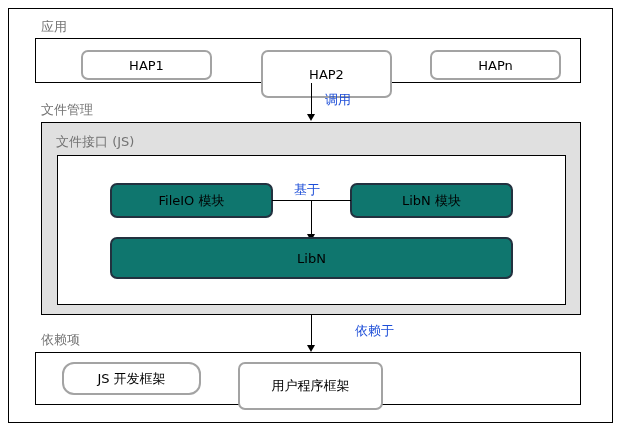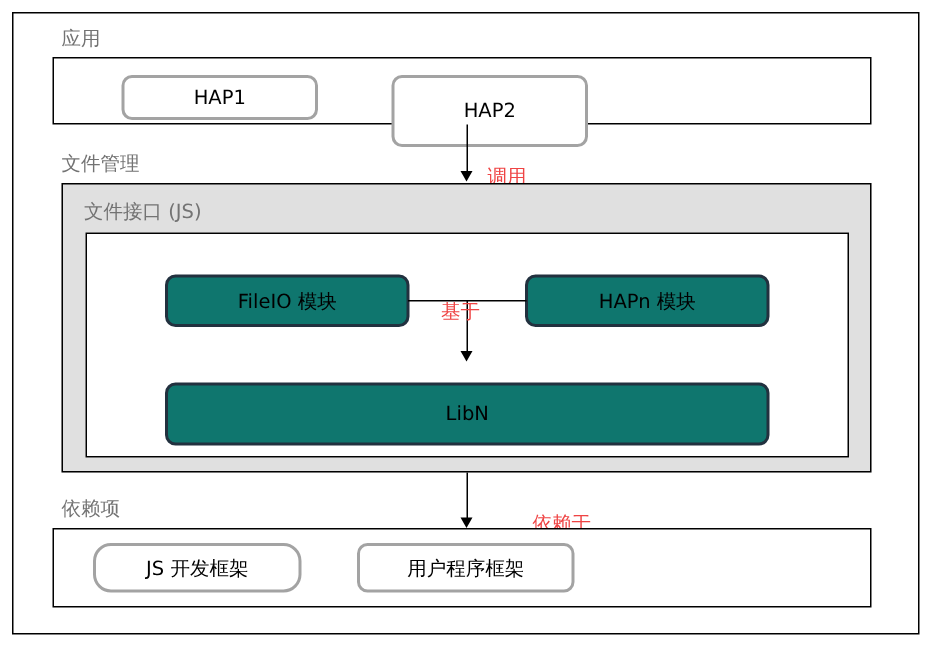--- a/index.html
+++ b/index.html
@@ -91,24 +91,23 @@
     position: absolute;
     width: 0;
     height: 0;
     border-left: 4px solid transparent;
     border-right: 4px solid transparent;
     border-top: 7px solid #000000;
   }
   .edge-label {
     position: absolute;
     font-size: 13px;
-    color: #ef4444;
+    color: #1d4ed8;
     white-space: nowrap;
     background: transparent;
-    margin-top: 18px;
   }
 </style>
 </head>
 <body>
 
 <div id="canvas">
 
   <div class="outer-frame"></div>
 
   <div class="caption" style="left:41px; top:20px;">应用</div>
@@ -116,60 +115,63 @@
   <div class="rect-box" style="left:35px; top:38px; width:546px; height:45px;"></div>
 
   <div class="node" style="left:81px; top:50px; width:131px; height:30px;">
     <span>HAP1</span>
   </div>
 
   <div class="node" style="left:261px; top:50px; width:131px; height:48px;">
     <span>HAP2</span>
   </div>
 
+  <div class="node" style="left:430px; top:50px; width:131px; height:30px;">
+    <span>HAPn</span>
+  </div>
 
   <div class="vline" style="left:311px; top:83px; height:32px;"></div>
   <div class="arrowhead" style="left:307px; top:114px;"></div>
   <div class="edge-label" style="left:325px; top:91px;">调用</div>
 
   <div class="caption" style="left:41px; top:103px;">文件管理</div>
 
   <div class="grey-panel" style="left:41px; top:122px; width:540px; height:193px;"></div>
 
   <div class="caption" style="left:56px; top:135px;">文件接口 (JS)</div>
 
   <div class="rect-box" style="left:57px; top:155px; width:509px; height:150px;"></div>
 
   <div class="node blue" style="left:110px; top:183px; width:163px; height:35px;">
     <span>FileIO 模块</span>
   </div>
 
   <div class="node blue" style="left:350px; top:183px; width:163px; height:35px;">
-    <span>HAPn 模块</span>
+    <span>LibN 模块</span>
   </div>
 
   <div class="hline" style="left:272px; top:200px; width:79px;"></div>
   <div class="vline" style="left:311px; top:200px; height:35px;"></div>
   <div class="arrowhead" style="left:307px; top:234px;"></div>
   <div class="edge-label" style="left:294px; top:181px;">基于</div>
 
-  <div class="node blue" style="left:110px; top:255px; width:403px; height:42px;">
+  <div class="node blue" style="left:110px; top:237px; width:403px; height:42px;">
     <span>LibN</span>
   </div>
 
   <div class="vline" style="left:311px; top:315px; height:31px;"></div>
   <div class="arrowhead" style="left:307px; top:345px;"></div>
   <div class="edge-label" style="left:355px; top:322px;">依赖于</div>
 
   <div class="caption" style="left:41px; top:333px;">依赖项</div>
 
   <div class="rect-box" style="left:35px; top:352px; width:546px; height:53px;"></div>
 
   <div class="node" style="left:62px; top:362px; width:139px; height:33px;border-radius:12px;">
     <span>JS 开发框架</span>
   </div>
 
-  <div class="node" style="left:238px; top:362px; width:145px; height:33px;">
+  <div class="node" style="left:238px; top:362px; width:145px; height:48px;">
     <span>用户程序框架</span>
   </div>
 
 
 </div>
 
 </body></html>

